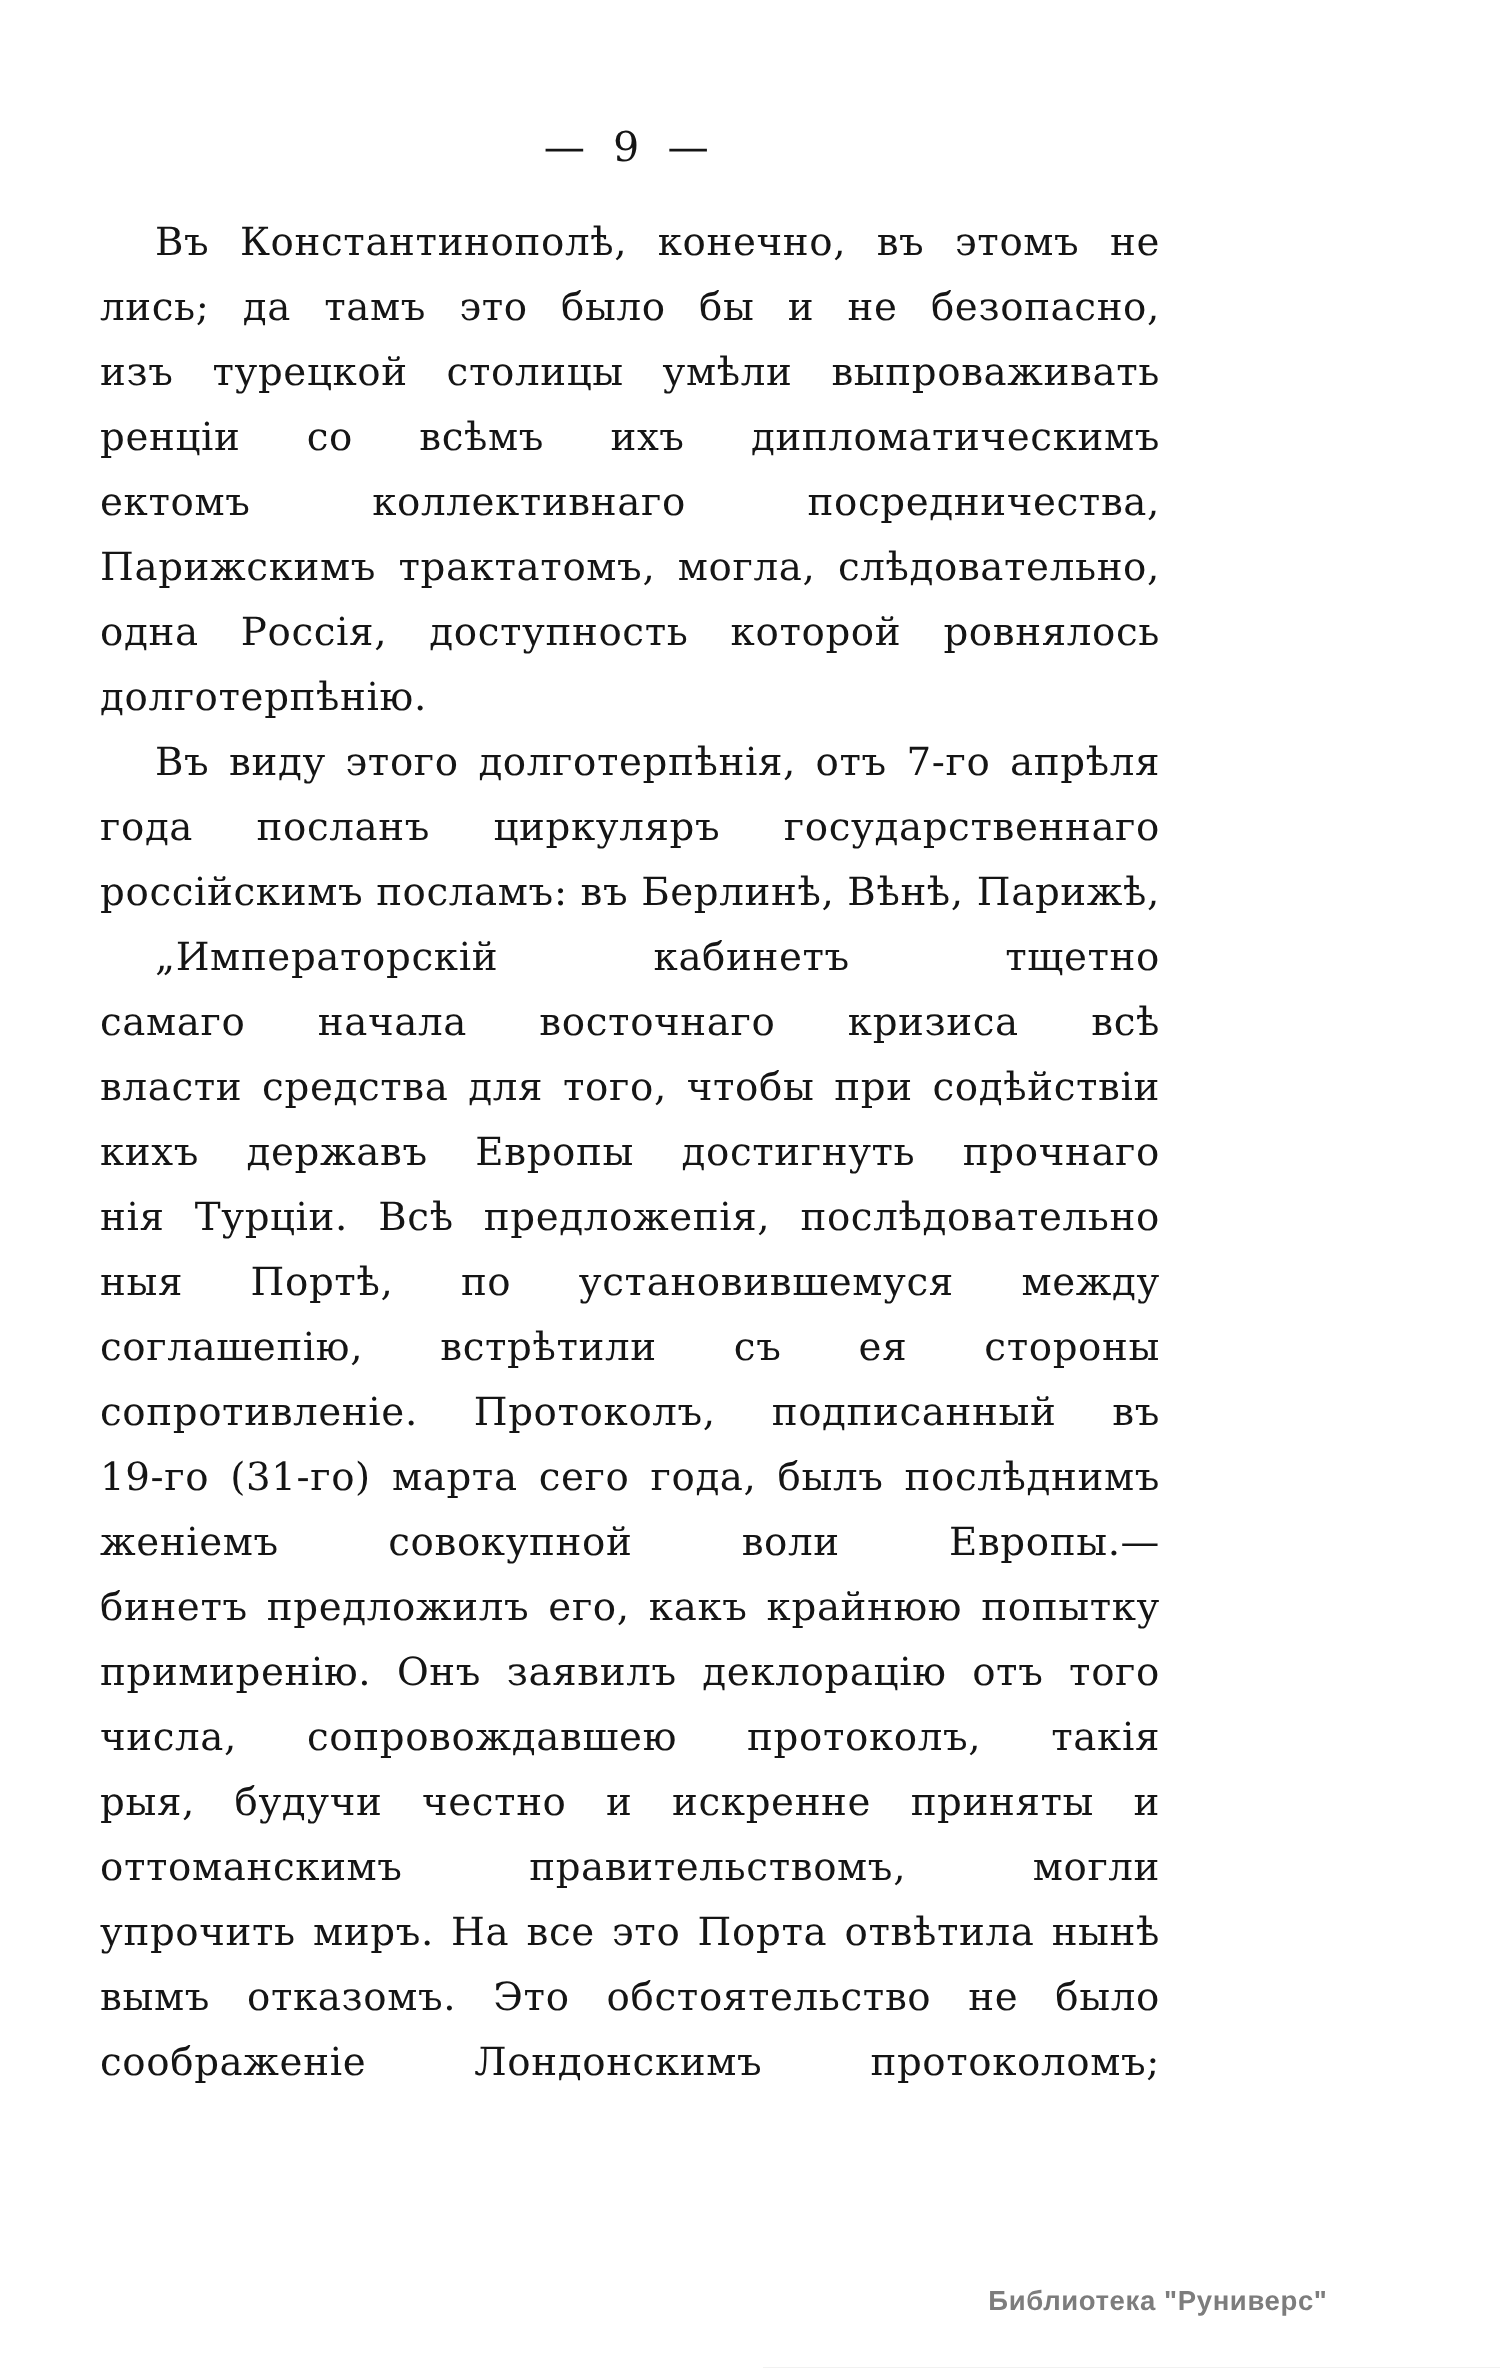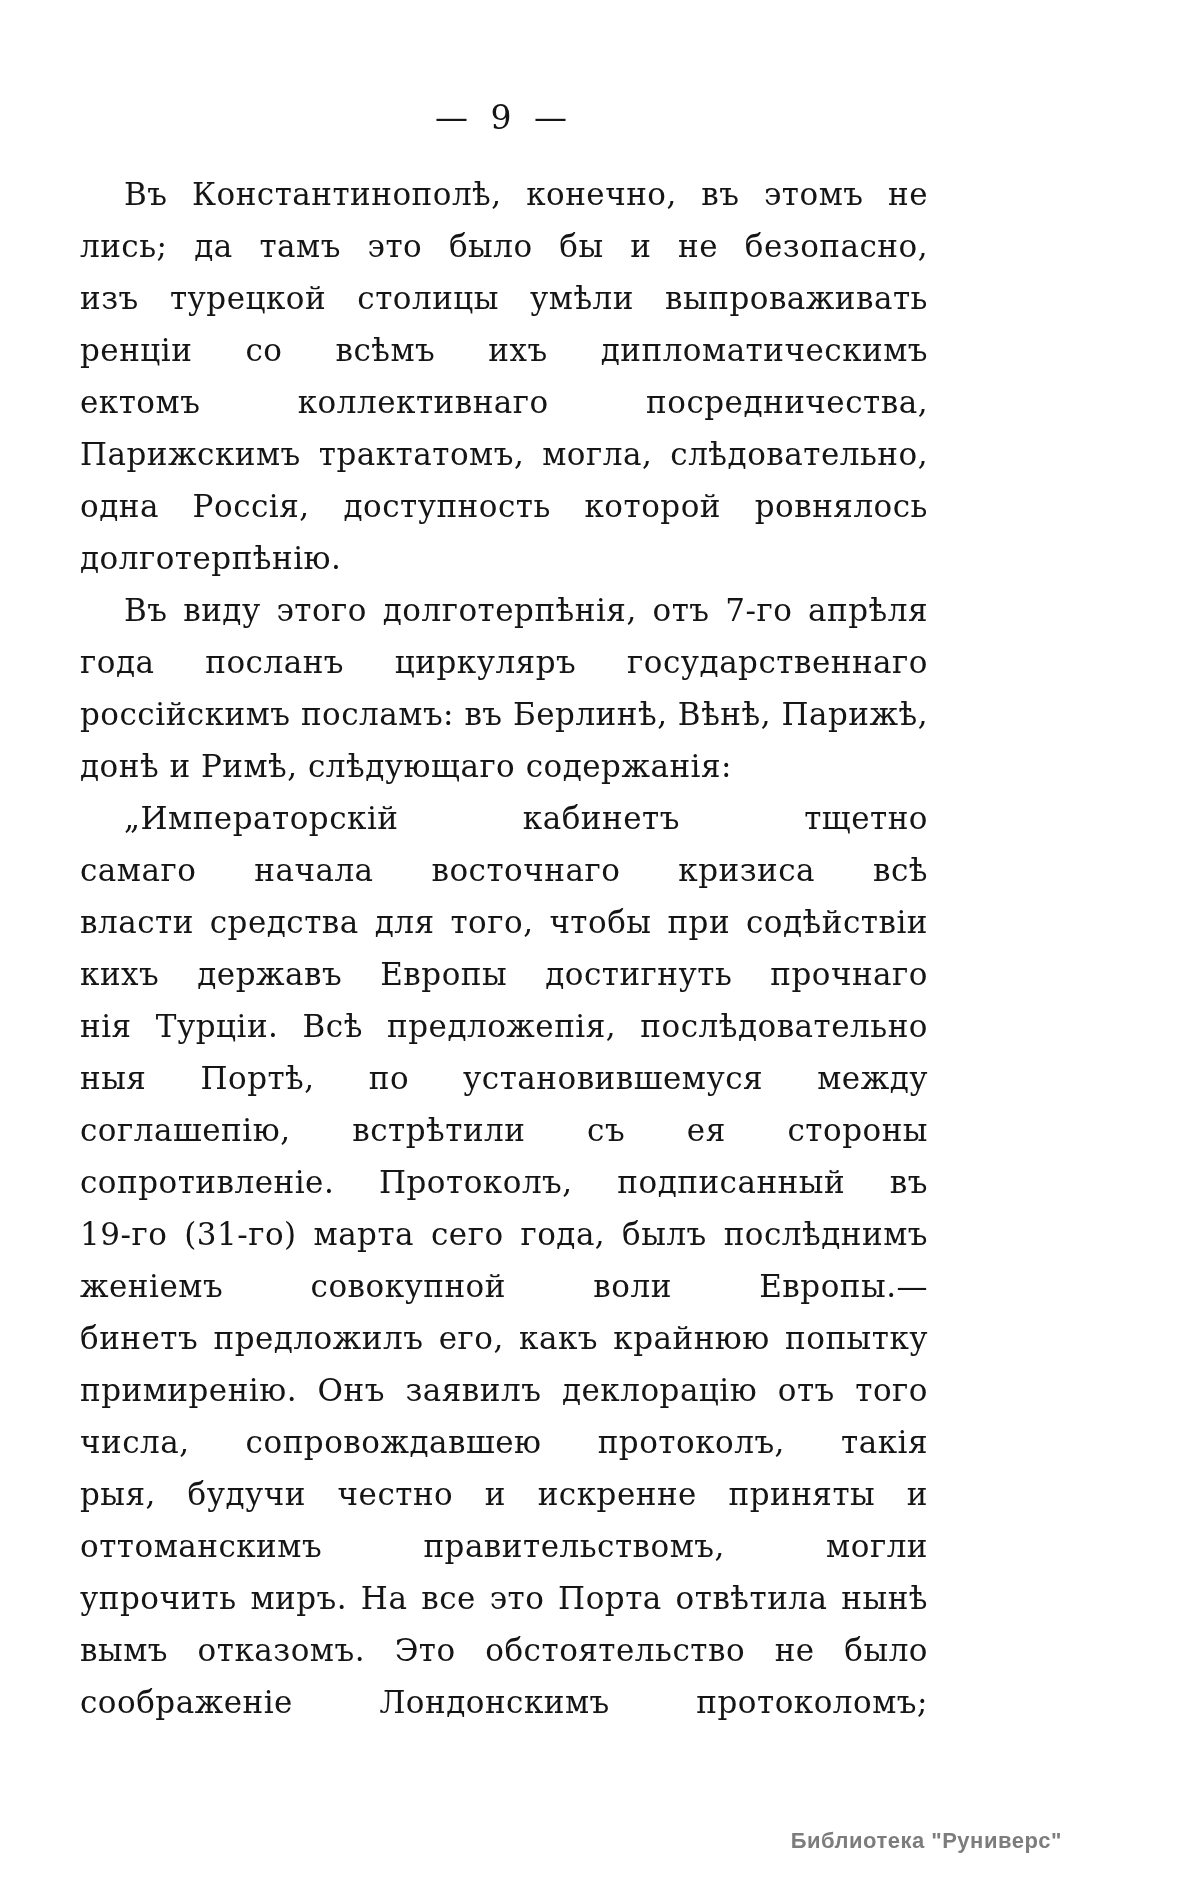--- a/index.html
+++ b/index.html
@@ -81,21 +81,20 @@
         <div class="line">ренціи со всѣмъ ихъ дипломатическимъ багажемъ.—Объ-</div>
         <div class="line">ектомъ коллективнаго посредничества, рекомендуемаго</div>
         <div class="line">Парижскимъ трактатомъ, могла, слѣдовательно, служить</div>
         <div class="line">одна Россія, доступность которой ровнялось лишь ея</div>
         <div class="line flush-left">долготерпѣнію.</div>
       </div>
       <div class="paragraph">
         <div class="line first">Въ виду этого долготерпѣнія, отъ 7-го апрѣля 1877</div>
         <div class="line">года посланъ циркуляръ государственнаго канцлера,</div>
         <div class="line">россійскимъ посламъ: въ Берлинѣ, Вѣнѣ, Парижѣ, Лон-</div>
-        <div class="line flush-left">донѣ и Римѣ, слѣдующаго содержанія:</div>
       </div>
       <div class="paragraph">
         <div class="line first">„Императорскій кабинетъ тщетно исчерпывалъ съ</div>
         <div class="line">самаго начала восточнаго кризиса всѣ имѣвшіяся въ его</div>
         <div class="line">власти средства для того, чтобы при содѣйствіи вели-</div>
         <div class="line">кихъ державъ Европы достигнуть прочнаго умиротворе-</div>
         <div class="line">нія Турціи. Всѣ предложепія, послѣдовательно сдѣлан-</div>
         <div class="line">ныя Портѣ, по установившемуся между кабинетами</div>
         <div class="line">соглашепію, встрѣтили съ ея стороны непреодолимое</div>
         <div class="line">сопротивленіе. Протоколъ, подписанный въ Лондонѣ</div>

